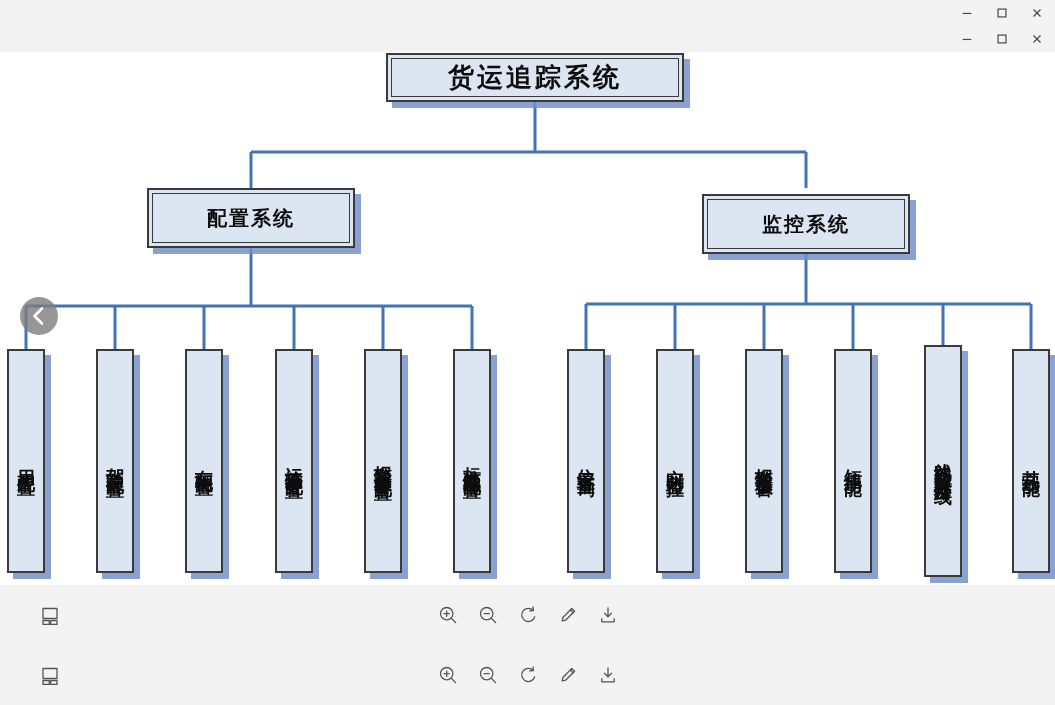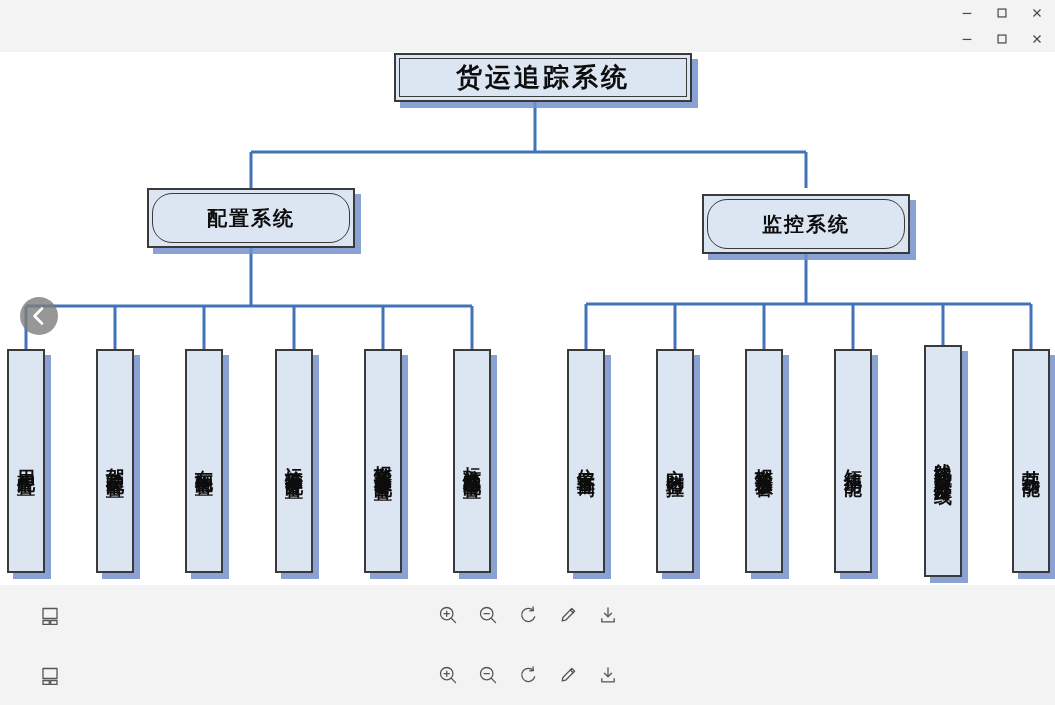--- a/index.html
+++ b/index.html
@@ -18,21 +18,21 @@
   .node{position:absolute;box-sizing:border-box;display:flex;align-items:center;justify-content:center;color:#0d0d0d;}
   .node.double{
     background:#dce5f2;border:2px solid #3a3a3a;padding:3px;
     box-shadow:6px 6px 0 rgba(116,146,203,0.85);
   }
   .node.double .inner{
     border:1px solid #3a3a3a;background:#dce5f2;width:100%;height:100%;
     display:flex;align-items:center;justify-content:center;box-sizing:border-box;
   }
   .node.root-node .inner{font-size:26px;font-weight:bold;letter-spacing:3px;}
-  .node.branch-node .inner{font-size:20px;font-weight:bold;letter-spacing:2px;border-radius:20px;}
+  .node.branch-node .inner{font-size:20px;font-weight:bold;letter-spacing:2px;}
   .node.leaf{
     background:#dce5f2;border:2px solid #3a3a3a;
     box-shadow:6px 6px 0 rgba(116,146,203,0.85);
   }
   .node.leaf span{
     writing-mode:vertical-rl;text-orientation:upright;
     font-size:18px;font-weight:600;letter-spacing:3px;line-height:1;
   }
   .back-btn{
     position:absolute;left:20px;top:245px;width:38px;height:38px;border-radius:50%;
@@ -89,21 +89,21 @@
           </svg>
         </button>
       </div>
     </div>
 
   <div class="canvas">
     <svg class="connectors" width="1055" height="533" viewBox="0 0 1055 533">
         <path d="M535,50 V100 M251,100 H806 M251,100 V136 M251,196 V254 M26,254 H472 M26,254 V297 M115,254 V297 M204,254 V297 M294,254 V297 M383,254 V297 M472,254 V297 M806,100 V136 M806,196 V252 M586,252 H1031 M586,252 V297 M675,252 V297 M764,252 V297 M853,252 V297 M943,252 V293 M1031,252 V297" fill="none" stroke="#4173b7" stroke-width="3"></path>
       </svg>
     <div id="nodes">
-        <div class="node double root-node" style="left: 394px; top: 1px; width: 298px; height: 49px;">
+        <div class="node double root-node" style="left: 386px; top: 1px; width: 298px; height: 49px;">
           <div class="inner">货运追踪系统</div>
         </div>
         <div class="node double branch-node" style="left: 147px; top: 136px; width: 208px; height: 60px;">
           <div class="inner">配置系统</div>
         </div>
         <div class="node leaf" style="left: 7px; top: 297px; width: 38px; height: 224px;">
           <span>用户配置</span>
         </div>
         <div class="node leaf" style="left: 96px; top: 297px; width: 38px; height: 224px;">
           <span>驾驶员配置</span>

